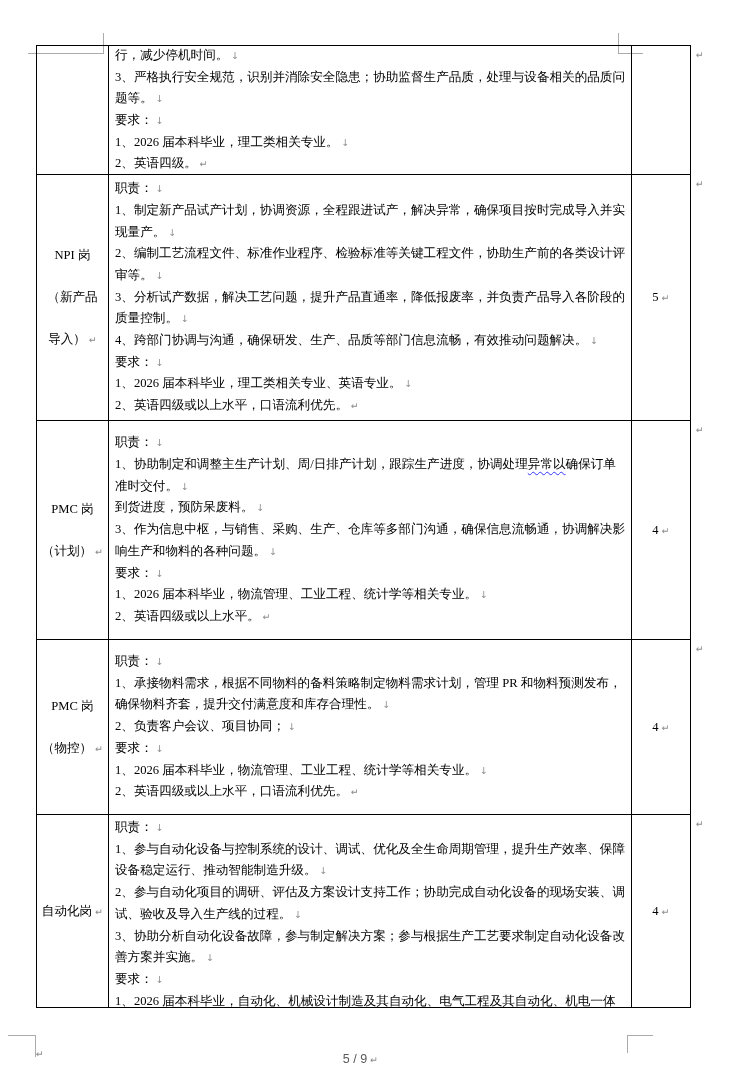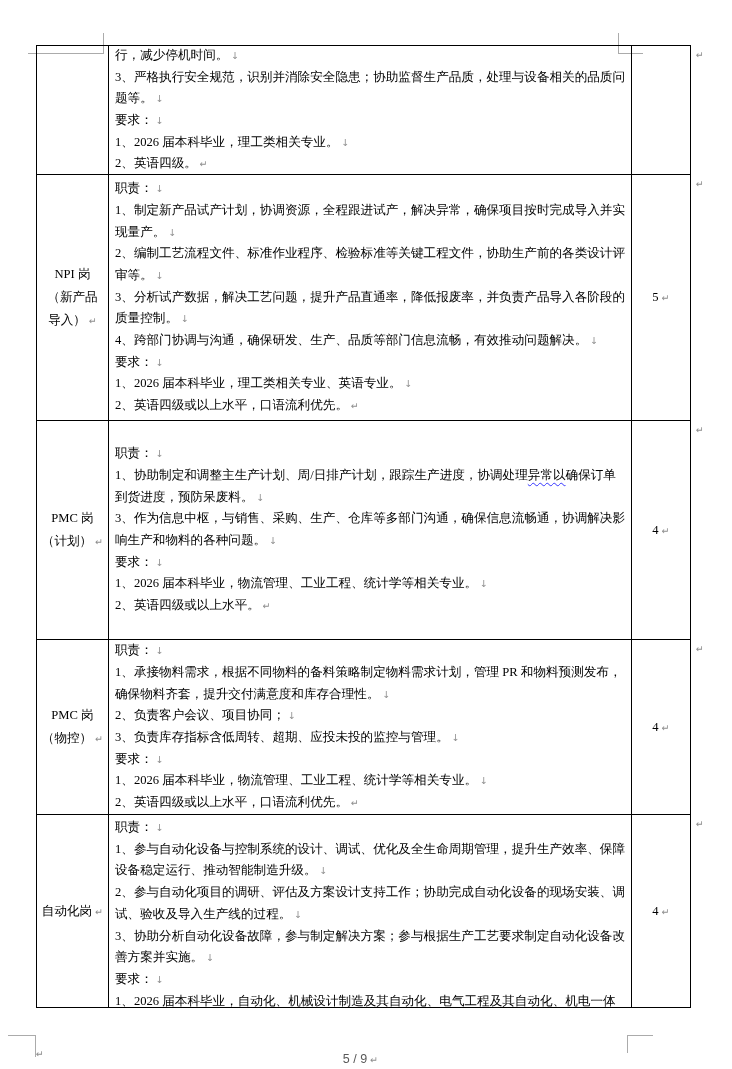--- a/index.html
+++ b/index.html
@@ -4,21 +4,21 @@
 <style>
   html,body{margin:0;padding:0;background:#fff;}
   .page{position:relative;width:732px;height:1069px;background:#ffffff;overflow:hidden;
         font-family:"Liberation Serif","DejaVu Serif",serif;color:var(--text,#000);}
   
   .doc-table{position:absolute;left:36px;top:45px;width:655px;border:1px solid var(--border,#000);box-sizing:border-box;}
   .trow{display:flex;border-bottom:1px solid var(--border,#000);position:relative;box-sizing:border-box;}
   .trow:last-child{border-bottom:none;}
   .cell{box-sizing:border-box;overflow:hidden;}
   .pos{width:72px;border-right:1px solid var(--border,#000);display:flex;flex-direction:column;
-       justify-content:center;align-items:center;font-size:12.6px;line-height:23px;text-align:center;}
+       justify-content:center;align-items:center;font-size:12.6px;line-height:23px;text-align:center;gap:19px;}
   .desc{width:523px;border-right:1px solid var(--border,#000);display:flex;flex-direction:column;
         justify-content:center;padding:0 6px;font-size:12.6px;line-height:21.7px;}
   .desc.top{justify-content:flex-start;padding-top:2px;}
   .cnt{flex:1;display:flex;align-items:center;justify-content:center;font-size:12.6px;}
   .cline{white-space:nowrap;}
   .plabel{white-space:nowrap;}
   .mark{color:var(--mark,#8e8e8e);font-family:"DejaVu Sans","Liberation Sans",sans-serif;
         font-size:9.5px;margin-left:3px;}
   .rowend{position:absolute;right:-14px;top:3px;margin:0;}
   .wavy{text-decoration-line:underline;text-decoration-style:wavy;
@@ -86,20 +86,21 @@
         <span class="mark rowend">↵</span>
       </div>
       <div class="trow" style="height: 219px;">
         <div class="cell pos">
           <div class="plabel"><span>PMC 岗</span></div>
           <div class="plabel"><span>（计划）</span><span class="mark">↵</span></div>
         </div>
         <div class="cell desc">
           <div class="cline"><span>职责：</span><span class="mark">↓</span></div>
           <div class="cline"><span>1、协助制定和调整主生产计划、周/日排产计划，跟踪生产进度，协调处理</span><span class="wavy">异常以</span><span>确保订单</span></div>
+          <div class="cline"><span>准时交付。</span><span class="mark">↓</span></div>
           <div class="cline"><span>到货进度，预防呆废料。</span><span class="mark">↓</span></div>
           <div class="cline"><span>3、作为信息中枢，与销售、采购、生产、仓库等多部门沟通，确保信息流畅通，协调解决影</span></div>
           <div class="cline"><span>响生产和物料的各种问题。</span><span class="mark">↓</span></div>
           <div class="cline"><span>要求：</span><span class="mark">↓</span></div>
           <div class="cline"><span>1、2026 届本科毕业，物流管理、工业工程、统计学等相关专业。</span><span class="mark">↓</span></div>
           <div class="cline"><span>2、英语四级或以上水平。</span><span class="mark">↵</span></div>
         </div>
         <div class="cell cnt">
           <span>4</span>
           <span class="mark">↵</span>
@@ -109,21 +110,20 @@
       <div class="trow" style="height: 175px;">
         <div class="cell pos">
           <div class="plabel"><span>PMC 岗</span></div>
           <div class="plabel"><span>（物控）</span><span class="mark">↵</span></div>
         </div>
         <div class="cell desc">
           <div class="cline"><span>职责：</span><span class="mark">↓</span></div>
           <div class="cline"><span>1、承接物料需求，根据不同物料的备料策略制定物料需求计划，管理 PR 和物料预测发布，</span></div>
           <div class="cline"><span>确保物料齐套，提升交付满意度和库存合理性。</span><span class="mark">↓</span></div>
           <div class="cline"><span>2、负责客户会议、项目协同；</span><span class="mark">↓</span></div>
-          <div class="cline"><span>3、负责库存指标含低周转、超期、应投未投的监控与管理。</span><span class="mark">↓</span></div>
           <div class="cline"><span>要求：</span><span class="mark">↓</span></div>
           <div class="cline"><span>1、2026 届本科毕业，物流管理、工业工程、统计学等相关专业。</span><span class="mark">↓</span></div>
           <div class="cline"><span>2、英语四级或以上水平，口语流利优先。</span><span class="mark">↵</span></div>
         </div>
         <div class="cell cnt">
           <span>4</span>
           <span class="mark">↵</span>
         </div>
         <span class="mark rowend">↵</span>
       </div>

